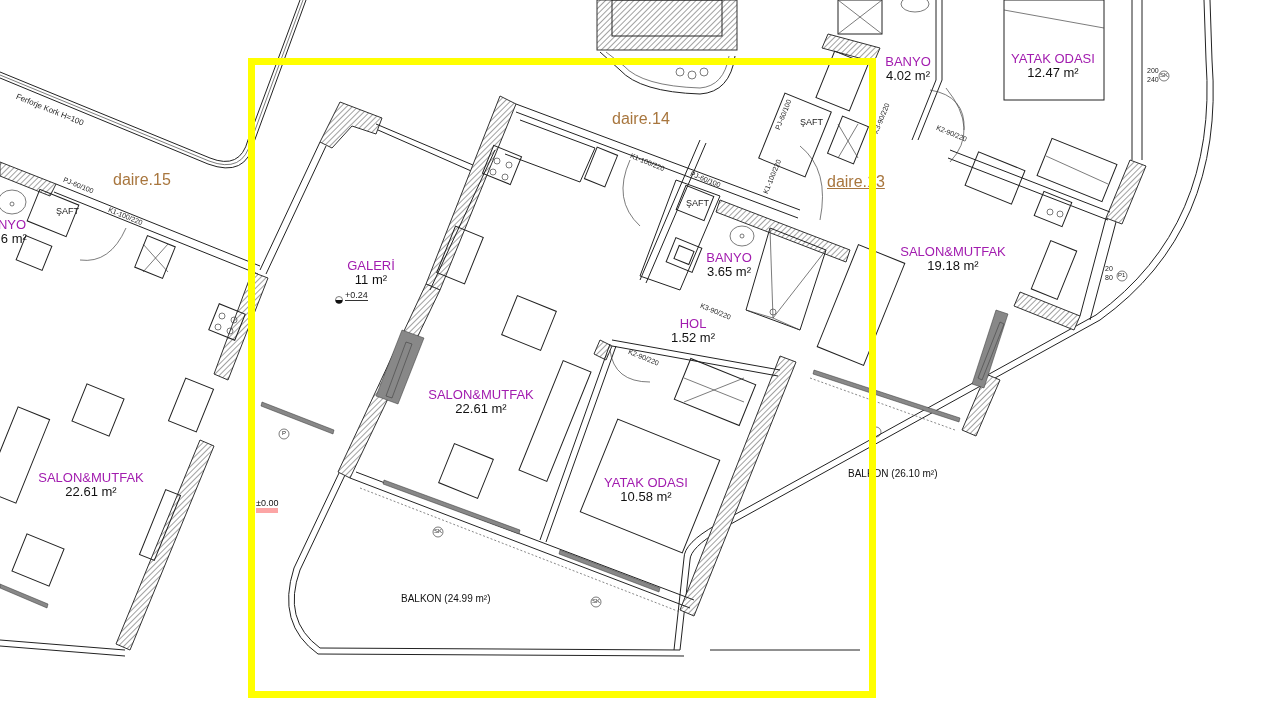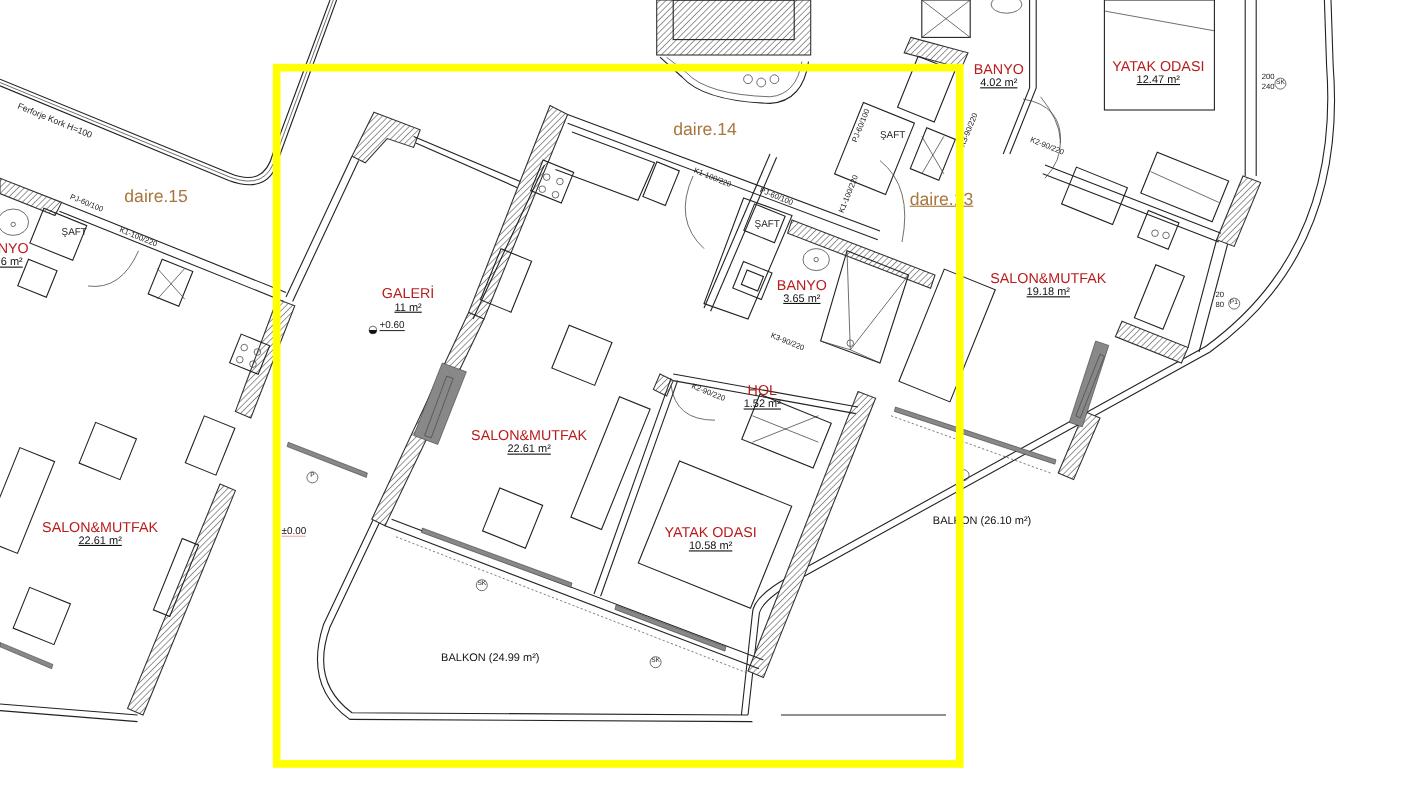--- a/index.html
+++ b/index.html
@@ -6,25 +6,25 @@
     body { width: 1280px; height: 720px; overflow: hidden; position: relative;
            font-family: "Liberation Sans", sans-serif; }
     #plan { position: absolute; left: 0; top: 0; width: 1280px; height: 720px; }
     .wall { fill: url(#hatch); stroke: #333; stroke-width: 1; }
     .ln { fill: none; stroke: #222; stroke-width: 1; }
     .thin { fill: none; stroke: #444; stroke-width: 0.7; }
     .dash { fill: none; stroke: #555; stroke-width: 0.7; stroke-dasharray: 2 2; }
     .glass { fill: #888; stroke: #333; stroke-width: 0.5; }
     .highlight { position: absolute; border: 7px solid #ffff00; box-sizing: border-box; pointer-events: none; }
     .lbl { position: absolute; white-space: nowrap; transform: translate(-50%, -50%); text-align: center; line-height: 1.1; }
-    .lbl .n { font-size: 13px; color: #b91c1c; display: block; }
-    .lbl .a { font-size: 10px; color: #111; display: block; text-decoration: underline; }
+    .lbl .n { font-size: 13px; color: #a21caf; display: block; }
+    .lbl .a { font-size: 13px; color: #111; display: block; }
     .unit { position: absolute; font-size: 16px; color: #a8763e; white-space: nowrap; }
     .bal { position: absolute; font-size: 10px; color: #111; white-space: nowrap; }
-    .lev { position: absolute; font-size: 9px; color: #111; white-space: nowrap; border-bottom: 1px solid #fca5a5; }
+    .lev { position: absolute; font-size: 9px; color: #111; white-space: nowrap; border-bottom: 5px solid #fca5a5; margin-top: 21px; }
     .note { position: absolute; font-size: 8px; color: #222; white-space: nowrap; transform-origin: left top; }
   </style>
 </head>
 <body>
 
 <svg id="plan" viewBox="0 0 1280 720" xmlns="http://www.w3.org/2000/svg">
   <defs>
     <pattern id="hatch" patternUnits="userSpaceOnUse" width="4" height="4" patternTransform="rotate(45)">
       <rect width="4" height="4" fill="#fff"></rect>
       <line x1="0" y1="0" x2="0" y2="4" stroke="#444" stroke-width="1"></line>
@@ -229,32 +229,32 @@
 <div class="lbl" style="left:91px; top:485px;">
   <span class="n">SALON&amp;MUTFAK</span>
   <span class="a">22.61 m²</span>
 </div>
 <div class="lev" style="left:256px; top:477px;">±0.00</div>
 
 <div class="lbl" style="left:355px; top:273px;margin-left:16px;">
   <span class="n">GALERİ</span>
   <span class="a">11 m²</span>
 </div>
-<div class="note" style="left:345px; top:290px; font-size:9px; border-bottom:1px solid #333;">+0.60</div>
+<div class="note" style="left:345px; top:290px; font-size:9px; border-bottom:1px solid #333;">+0.24</div>
 
 <div class="lbl" style="left:481px; top:402px;">
   <span class="n">SALON&amp;MUTFAK</span>
   <span class="a">22.61 m²</span>
 </div>
 <div class="lbl" style="left:729px; top:265px;">
   <span class="n">BANYO</span>
   <span class="a">3.65 m²</span>
 </div>
 <div class="note" style="left:686px; top:198px; font-size:9px;">ŞAFT</div>
-<div class="lbl" style="left:693px; top:331px;margin-top:30px;">
+<div class="lbl" style="left:693px; top:331px;">
   <span class="n">HOL</span>
   <span class="a">1.52 m²</span>
 </div>
 <div class="lbl" style="left:646px; top:490px;">
   <span class="n">YATAK ODASI</span>
   <span class="a">10.58 m²</span>
 </div>
 <div class="bal" style="left:401px; top:593px;">BALKON (24.99 m²)</div>
 <div class="note" style="left:632px; top:152px; transform: rotate(22deg); font-size:7px;">K1-100/220</div>
 <div class="note" style="left:692px; top:170px; transform: rotate(22deg); font-size:7px;">PJ-60/100</div>

